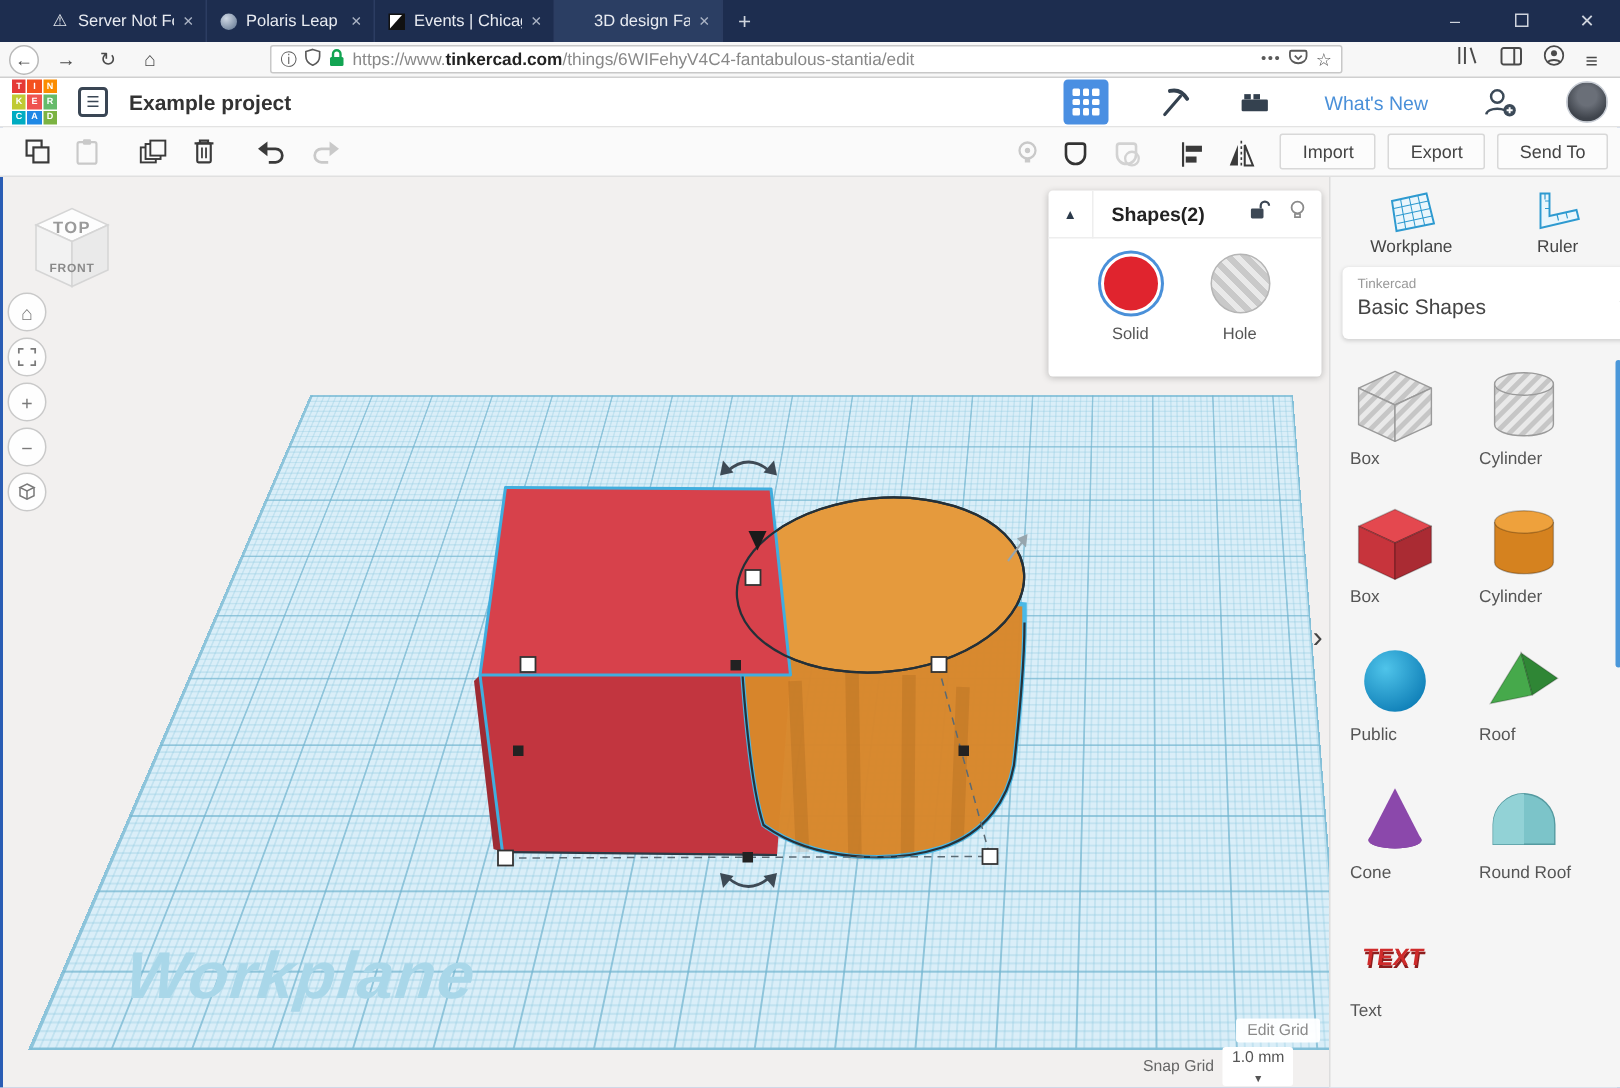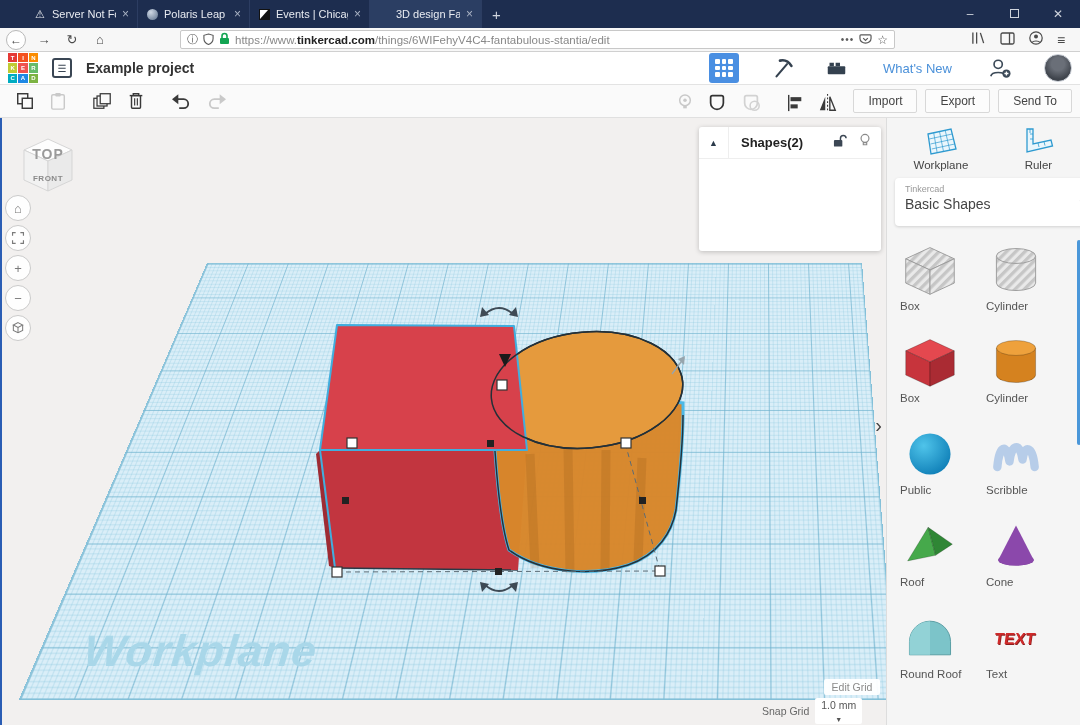--- a/index.html
+++ b/index.html
@@ -78,21 +78,21 @@
              repeating-linear-gradient(to right, rgba(110,178,205,.6) 0 1px, transparent 1px 40px),
              repeating-linear-gradient(to bottom, rgba(110,178,205,.6) 0 1px, transparent 1px 40px),
              repeating-linear-gradient(to right, rgba(140,200,222,.3) 0 1px, transparent 1px 4px),
              repeating-linear-gradient(to bottom, rgba(140,200,222,.3) 0 1px, transparent 1px 4px); }
   #watermark { position:absolute; left:82px; top:508px; font-size:44px; font-weight:bold; font-style:italic;
                color:#a9d7e9; letter-spacing:1px; transform:skewX(-6deg); }
   #scene { position:absolute; left:0; top:0; pointer-events:none; }
 
   
   #viewcube { position:absolute; left:16px; top:16px; }
-  #cube-top-label { position:absolute; left:16px; top:28px; width:60px; text-align:center; font-size:14px; font-weight:bold; color:#9a9a9a; letter-spacing:1px; }
+  #cube-top-label { position:absolute; left:16px; top:28px; width:60px; text-align:center; font-size:11px; font-weight:bold; color:#9a9a9a; letter-spacing:1px; }
   #cube-front-label { position:absolute; left:16px; top:56px; width:60px; text-align:center; font-size:8px; font-weight:bold; color:#8a8a8a; letter-spacing:.5px; }
   .navcircle { position:absolute; left:3px; width:26px; height:26px; border-radius:50%; background:rgba(255,255,255,.92);
                border:1px solid #c9c9c9; display:flex; align-items:center; justify-content:center; color:#7a7a7a; font-size:13px; }
 
   
   #shapes-panel { position:absolute; left:697px; top:9px; width:182px; height:124px; background:#fff; border-radius:3px;
                   box-shadow:0 1px 5px rgba(0,0,0,.22); }
   #sp-header { height:32px; border-bottom:1px solid #eee; display:flex; align-items:center; }
   #sp-collapse { width:30px; height:32px; border-right:1px solid #eee; display:flex; align-items:center; justify-content:center;
                  color:#2b3a4a; font-size:9px; }
@@ -496,20 +496,30 @@
               </svg>
           </span>
           <span>
             <svg width="12" height="15" viewBox="0 0 14 17">
                 <circle cx="7" cy="6" r="4.6" fill="none" stroke="#8a8a8a" stroke-width="1.4"></circle>
                 <path d="M5,11 h4 v2.5 h-4 Z" fill="none" stroke="#8a8a8a" stroke-width="1.3"></path>
               </svg>
           </span>
         </div>
       </div>
+      <div class="swatch-row">
+        <div class="swatch">
+          <div id="solid-circle"></div>
+          <div class="swatch-label">Solid</div>
+        </div>
+        <div class="swatch">
+          <div id="hole-circle"></div>
+          <div class="swatch-label">Hole</div>
+        </div>
+      </div>
     </div>
 
     <div id="edit-grid">Edit Grid</div>
     <div id="snap-row">
       <span id="snap-label">Snap Grid</span>
       <span id="snap-value">
           <span>1.0 mm</span>
           <span style="font-size:7px">▼</span>
         </span>
     </div>
@@ -592,26 +602,20 @@
     <div class="shape-label">Cylinder</div>
   </div>
 
   <div class="shape-item">
     <div class="shape-thumb"><svg viewBox="0 0 64 60">
               <circle cx="32" cy="30" r="22" fill="url(#sphG)"></circle>
             </svg></div>
     <div class="shape-label">Public</div>
   </div>
 
-  <div class="shape-item">
-    <div class="shape-thumb"><svg viewBox="0 0 64 60">
-              <path d="M12,44 C14,20 22,18 25,38 C27,20 36,16 39,36 C41,20 50,20 52,44" fill="none" stroke="#b7cde9" stroke-width="9" stroke-linecap="round" stroke-linejoin="round"></path>
-            </svg></div>
-    <div class="shape-label">Scribble</div>
-  </div>
 
   <div class="shape-item">
     <div class="shape-thumb"><svg viewBox="0 0 64 60">
               <polygon points="30,10 8,46 38,40" fill="#46a94b" stroke="rgba(0,0,0,.2)"></polygon>
       <polygon points="30,10 38,40 56,28" fill="#2f8635" stroke="rgba(0,0,0,.2)"></polygon>
             </svg></div>
     <div class="shape-label">Roof</div>
   </div>
 
   <div class="shape-item">

